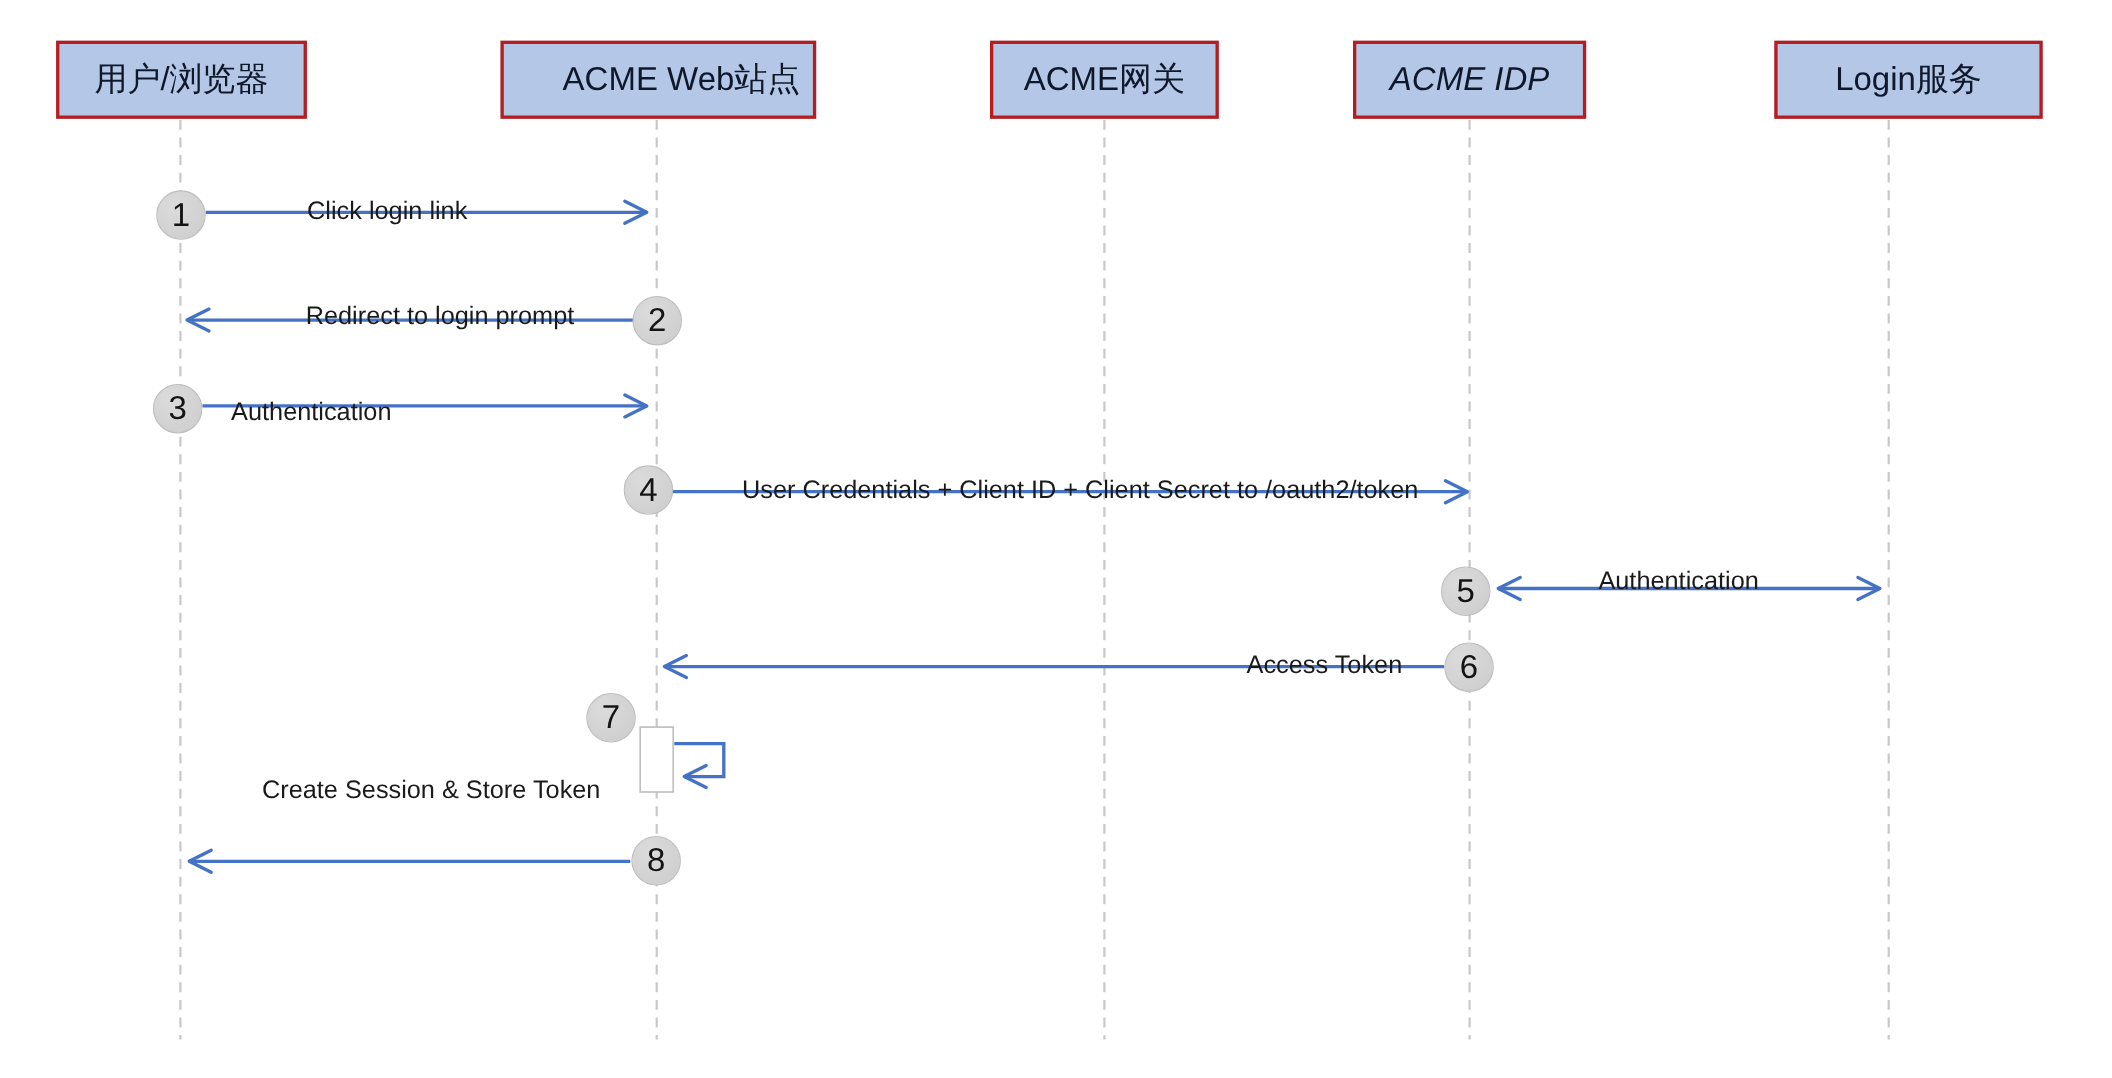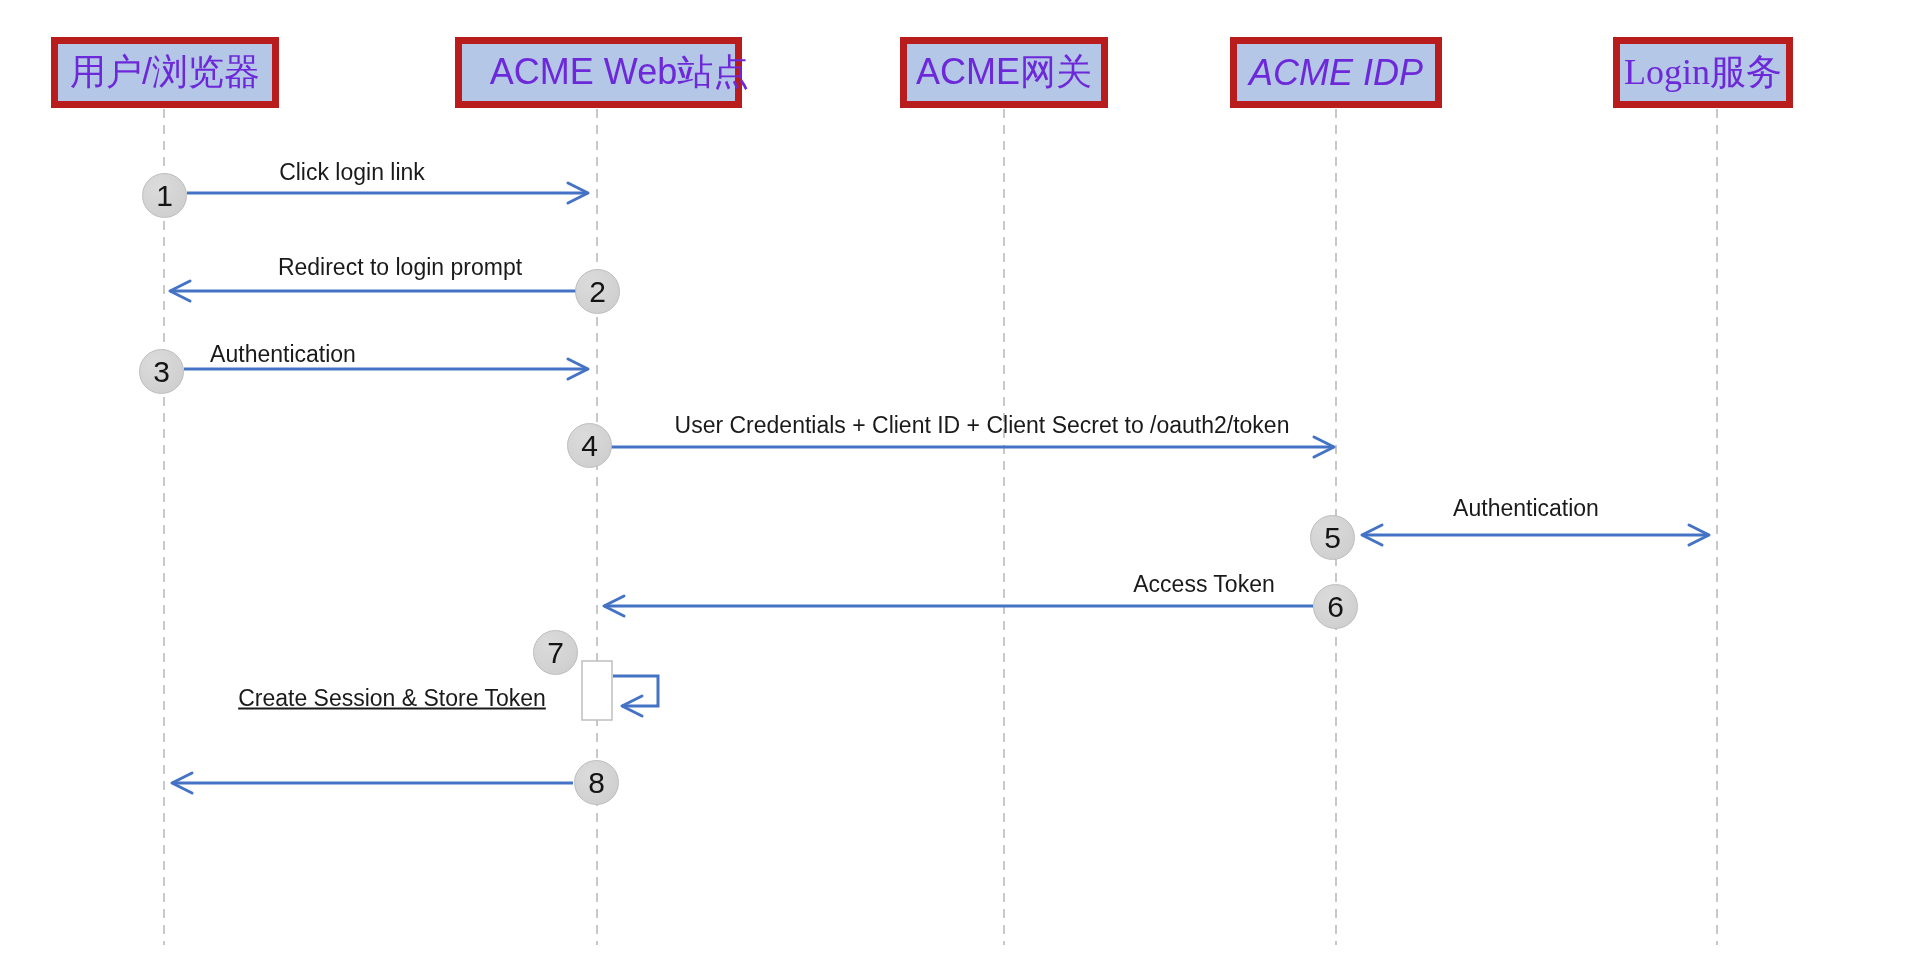--- a/index.html
+++ b/index.html
@@ -19,35 +19,35 @@
     position: absolute;
     left: 0; top: 0;
     width: 1920px; height: 980px;
     z-index: 1;
   }
   .actor-box {
     position: absolute;
     top: 37px;
     height: 71px;
     background: #b4c7e7;
-    border: 7px solid #b91c1c;
+    border: 3px solid #b91c1c;
     box-sizing: border-box;
     display: flex;
     align-items: center;
     justify-content: center;
-    font-size: 36px;
-    color: #6d28d9;
+    font-size: 30px;
+    color: #0f172a;
     z-index: 3;
     white-space: nowrap;
   }
   .actor-1 { left: 51px;   width: 228px; }
   .actor-2 { left: 455px;  width: 287px; padding-left: 42px; }
   .actor-3 { left: 900px;  width: 208px; }
   .actor-4 { left: 1230px; width: 212px; font-style: italic; }
-  .actor-5 { left: 1613px; width: 180px; font-family: Liberation Serif, serif; }
+  .actor-5 { left: 1613px; width: 244px; }
 
   .step-circle {
     position: absolute;
     width: 45px; height: 45px;
     border-radius: 50%;
     background: radial-gradient(circle at 35% 30%, #dbdbdb, #cccccc);
     border: 1px solid #bdbdbd;
     box-sizing: border-box;
     display: flex;
     align-items: center;
@@ -67,28 +67,29 @@
   .c7 { left: 533px;  top: 630px; }
   .c8 { left: 574px;  top: 760px; }
 
   .msg-label {
     position: absolute;
     transform: translate(-50%, -50%);
     font-size: 23px;
     color: #1a1a1a;
     white-space: pre;
     z-index: 3;
+    margin-top: 20px;
   }
   .l1 { left: 352px;  top: 172px; }
   .l2 { left: 400px;  top: 267px; }
   .l3 { left: 283px;  top: 354px; }
   .l4 { left: 982px;  top: 425px; }
   .l5 { left: 1526px; top: 508px; }
   .l6 { left: 1204px; top: 584px; }
-  .l7 { left: 392px;  top: 698px; text-decoration: underline; }
+  .l7 { left: 392px;  top: 698px; }
   .l8 { left: 362px;  top: 762px; }
 </style>
 </head>
 <body>
 
 <div class="canvas">
 
   <svg class="wires" viewBox="0 0 1920 980" xmlns="http://www.w3.org/2000/svg">
     <defs>
       <marker id="head" markerUnits="userSpaceOnUse" markerWidth="30" markerHeight="30" refX="24" refY="14" orient="auto">

